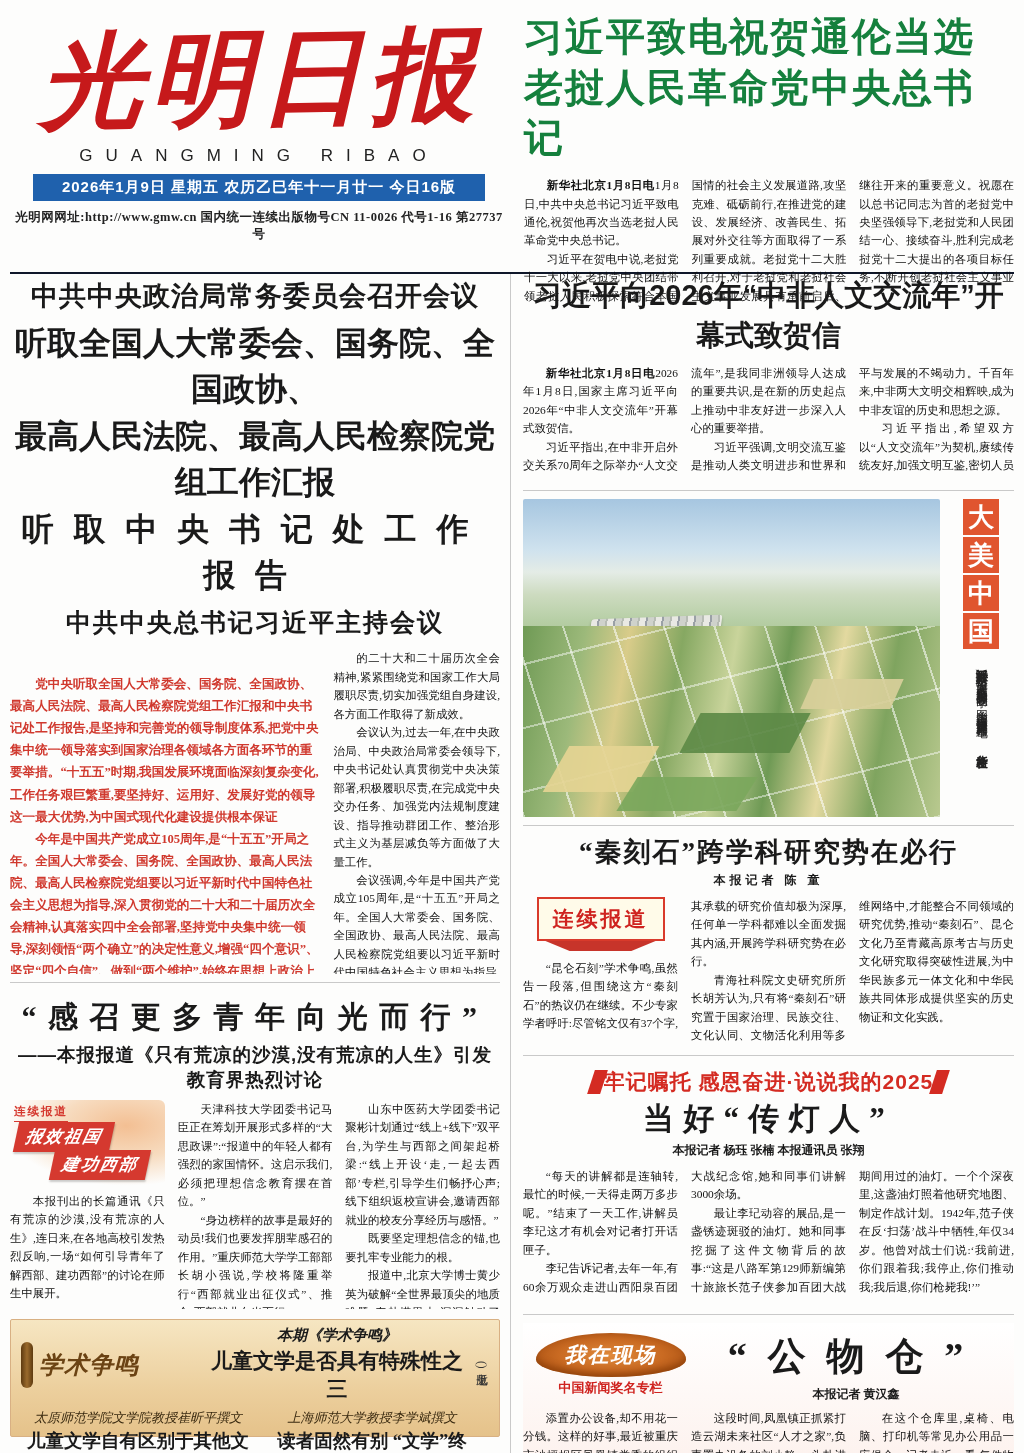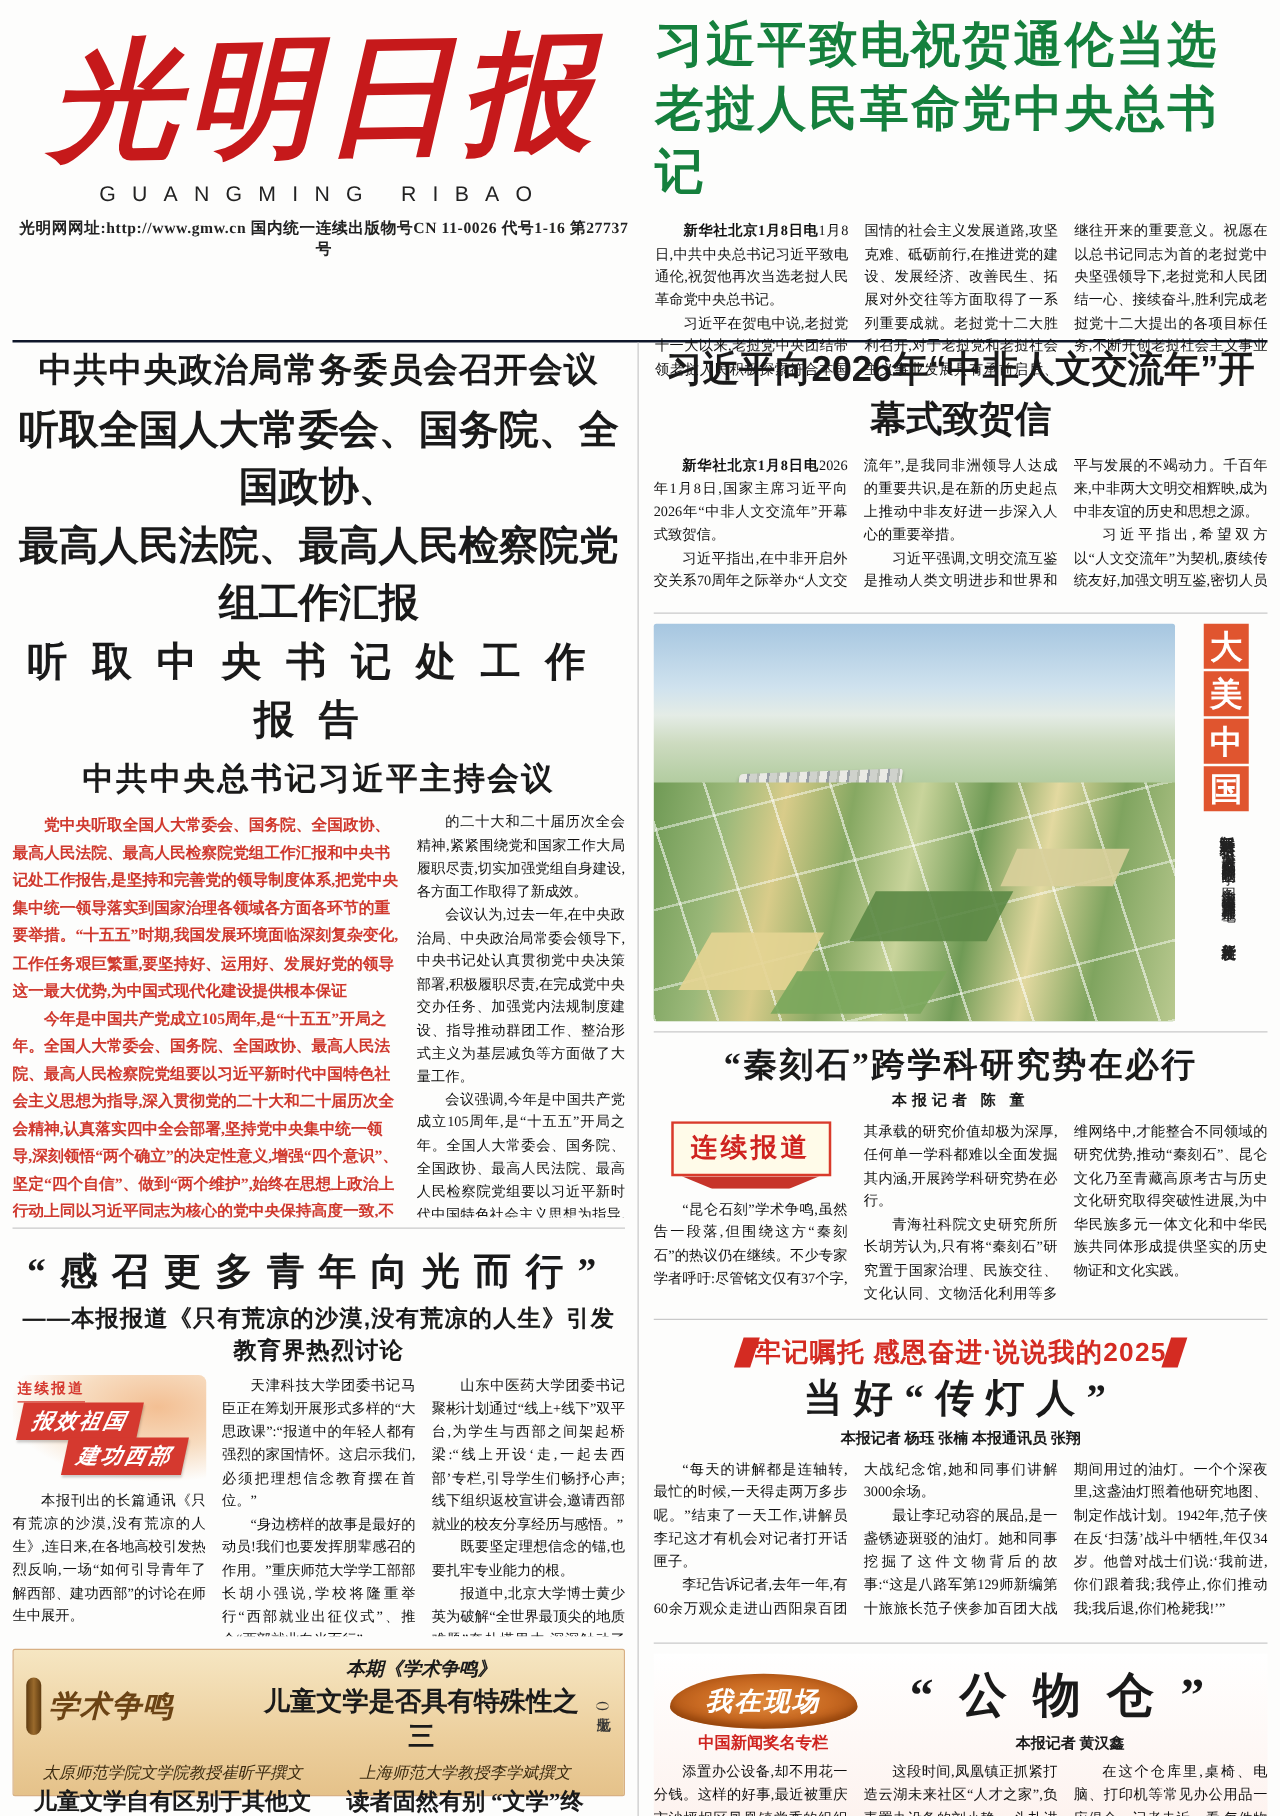--- a/index.html
+++ b/index.html
@@ -38,21 +38,21 @@
   .left-rail { width:500px; padding-right:10px; }
   .right-rail { flex:1; border-left:1px solid #c9c9c9; padding-left:12px; }
 
   
   .lead-art { height:700px; overflow:hidden; text-align:center; }
   .lead-kicker { font-size:27px; font-weight:900; margin:4px 0 6px 0; letter-spacing:1px; }
   .lead-title { font-size:32px; font-weight:900; line-height:1.45; letter-spacing:0; }
   .lead-title .spread { letter-spacing:.62em; }
   .lead-sub { font-size:25px; font-weight:900; margin:8px 0 10px 0; letter-spacing:2px; }
   .lead-body { display:flex; text-align:left; height:462px; overflow:hidden; }
-  .lead-left { width:66%; padding-right:12px; }
+  .lead-left { width:66%; padding-right:12px;margin-top:24px; }
   .lead-col3 { width:34%; overflow:hidden; }
   .red-block { color:#d0392e; font-weight:bold; font-size:12.6px; line-height:1.75; }
   .red-block p { margin:0; text-indent:2em; }
 
   
   .zf h2 { margin:2px 0 8px 0; font-size:29px; font-weight:900; letter-spacing:0;
     font-family:"Liberation Sans","DejaVu Sans",sans-serif; text-align:center; }
   .zf .body { height:118px; overflow:hidden; }
 
   
@@ -124,21 +124,21 @@
   .cdr-kicker { display:flex; align-items:center; justify-content:center; margin:4px 0 2px 0; }
   .cdr-kicker .bar { width:13px; height:24px; background:#d42b22; transform:skewX(-18deg); }
   .cdr-kicker .kt { color:#d42b22; font-weight:900; font-size:21px; letter-spacing:1px;
     font-family:"Liberation Sans",sans-serif; }
   .cdr h2 { margin:2px 0; text-align:center; font-size:31px; font-weight:900; letter-spacing:.3em; }
   .cdr .byline { text-align:center; font-size:12px; margin:2px 0 8px 0; }
   .cdr .body { height:132px; overflow:hidden; }
 
   
   .gwc { height:196px; overflow:hidden; background:linear-gradient(180deg,#ffffff 0%,#fdf2ee 70%); }
-  .gwc-head { display:flex; align-items:flex-end; }
+  .gwc-head { display:flex; align-items:center; }
   .wzxc { width:175px; text-align:center; }
   .wzxc-logo { margin:4px auto 2px auto; width:150px; height:44px; border-radius:50% 50% 50% 50%/60% 60% 40% 40%;
     background:radial-gradient(closest-side,#e08a3c 0%,#c96a22 70%,#b55a18 100%);
     color:#fff; font-weight:900; font-style:italic; font-size:21px; letter-spacing:2px;
     display:flex; align-items:center; justify-content:center; font-family:"Liberation Sans",sans-serif;
     box-shadow:inset 0 -4px 6px rgba(120,50,0,.5); }
   .wzxc-sub { color:#cf231f; font-weight:900; font-size:13px; font-family:"Liberation Sans",sans-serif; }
   .gwc-titlewrap { flex:1; text-align:center; }
   .gwc h2 { margin:8px 0 4px 0; font-size:38px; font-weight:900; letter-spacing:.55em; }
   .gwc .byline { font-size:12px; }
@@ -146,20 +146,21 @@
 </style>
 </head>
 <body>
 
 <div class="page">
 
   <div class="header">
     <div class="masthead">
       <div class="mast-title">光明日报</div>
       <div class="mast-roman sans">GUANGMING RIBAO</div>
+      <div class="mast-bar sans">2026年1月9日  星期五  农历乙巳年十一月廿一  今日16版</div>
       <div class="mast-pub">光明网网址:http://www.gmw.cn  国内统一连续出版物号CN 11-0026  代号1-16  第27737号</div>
     </div>
     <div class="laos">
       <h1><span>习近平致电祝贺通伦当选</span><br><span>老挝人民革命党中央总书记</span></h1>
       <div class="body cols-3">
         <p><b class="lead-in">新华社北京1月8日电</b><span>1月8日,中共中央总书记习近平致电通伦,祝贺他再次当选老挝人民革命党中央总书记。</span></p>
         <div>
             <p>习近平在贺电中说,老挝党十一大以来,老挝党中央团结带领老挝人民积极探索符合本国国情的社会主义发展道路,攻坚克难、砥砺前行,在推进党的建设、发展经济、改善民生、拓展对外交往等方面取得了一系列重要成就。老挝党十二大胜利召开,对于老挝党和老挝社会主义事业发展具有承前启后、继往开来的重要意义。祝愿在以总书记同志为首的老挝党中央坚强领导下,老挝党和人民团结一心、接续奋斗,胜利完成老挝党十二大提出的各项目标任务,不断开创老挝社会主义事业新局面,朝着2055年建党百年奋斗目标勇毅前进。</p>
           </div>
       </div>

